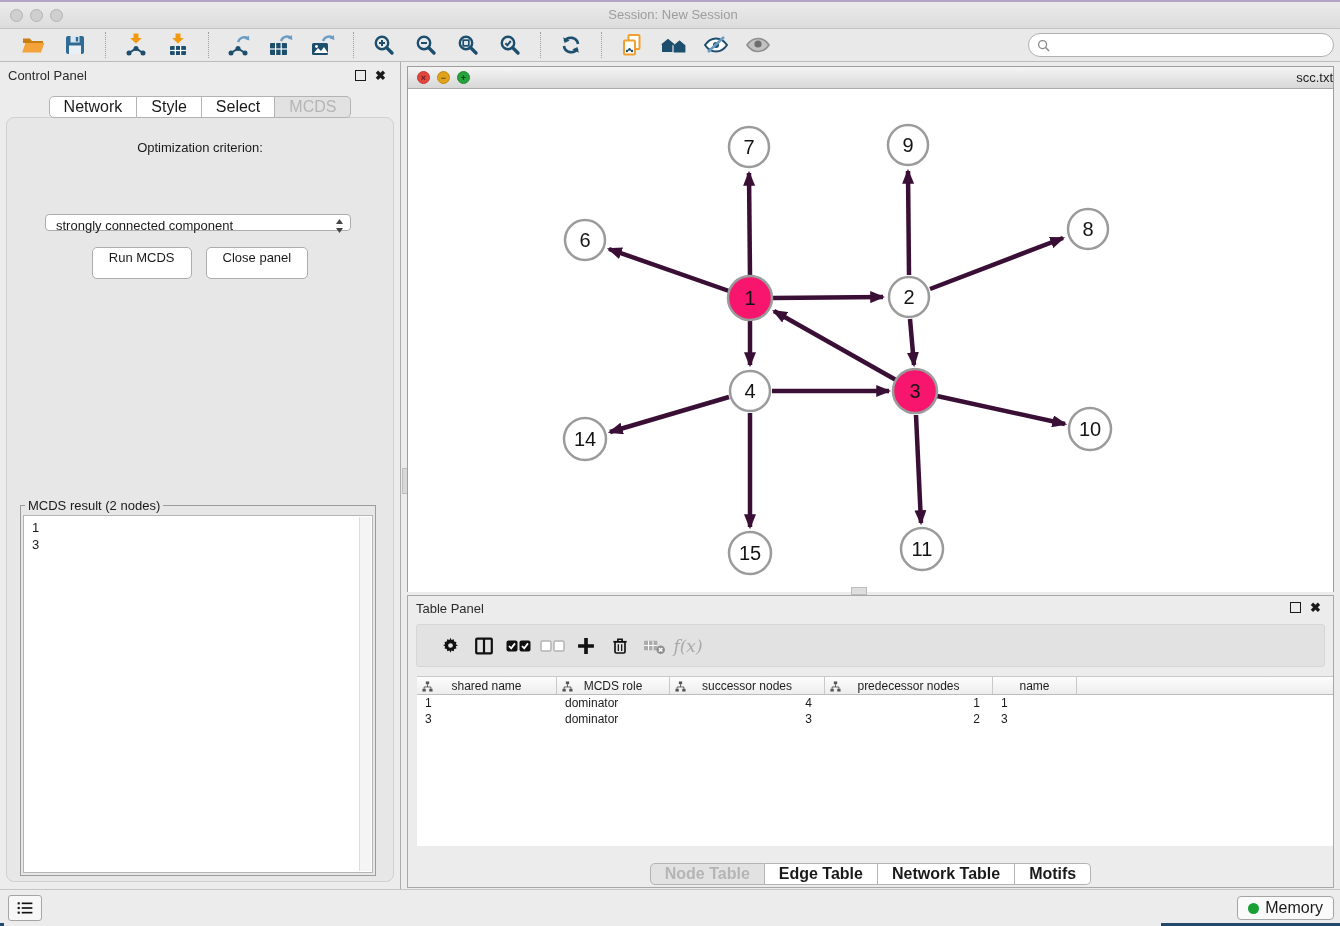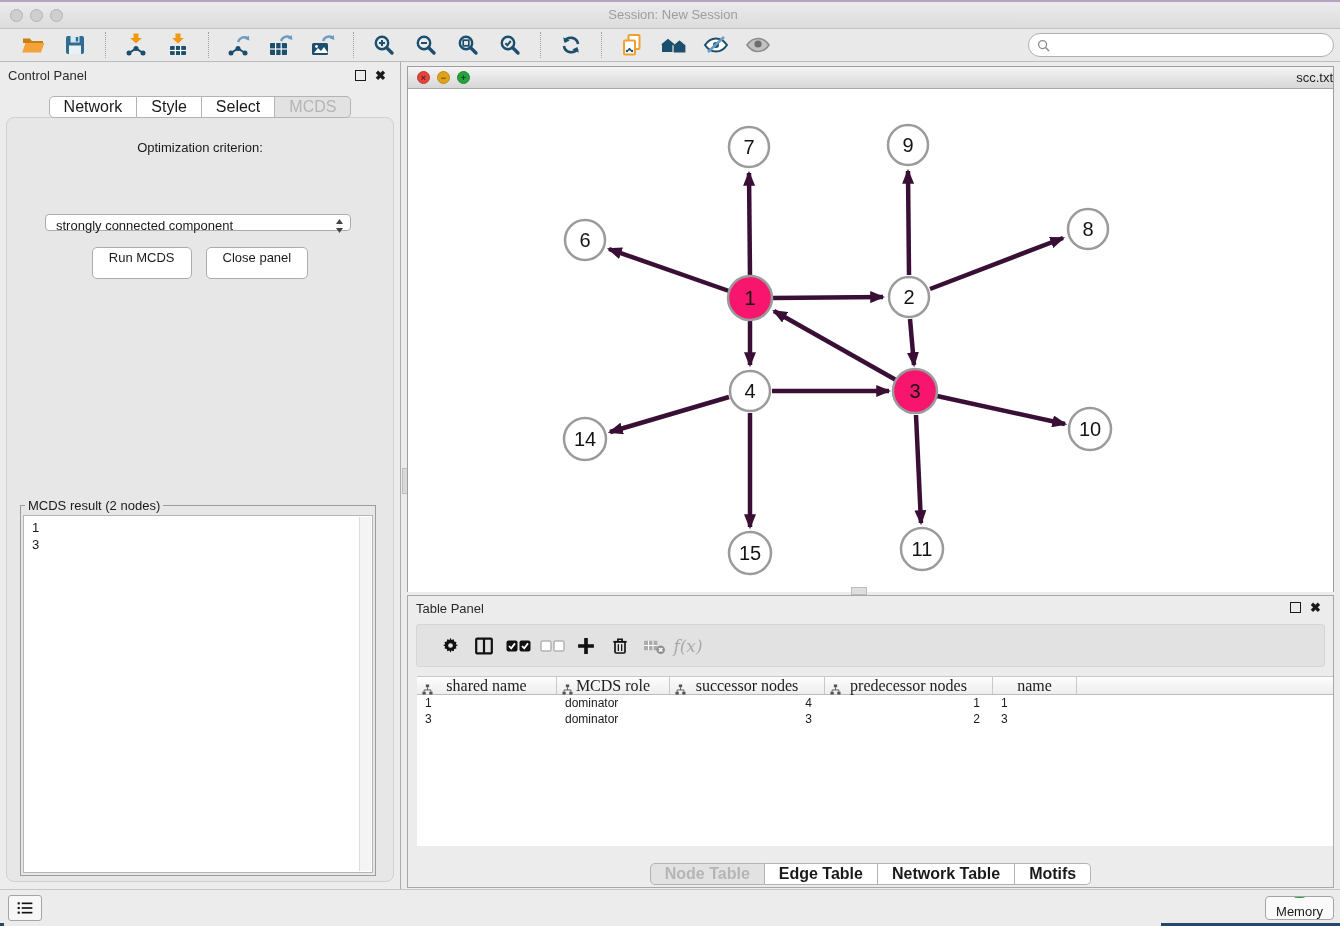--- a/index.html
+++ b/index.html
@@ -76,37 +76,37 @@
                background:#ececec;box-sizing:border-box;}
   .tp-header{position:absolute;top:5px;left:8px;color:#2b2b2b;}
   .tp-icons{position:absolute;top:6px;right:12px;display:flex;gap:9px;align-items:center;}
   .tp-toolbar{position:absolute;left:8px;right:8px;top:28px;height:43px;background:#e2e2e2;border:1px solid #d6d6d6;
               border-radius:3px;display:flex;align-items:center;padding-left:16px;box-sizing:border-box;}
   .tpi{width:34px;height:30px;display:flex;align-items:center;justify-content:center;}
   .fx{font-family:"DejaVu Serif",serif;font-style:italic;font-size:17px;color:#a9a9a9;}
   .table-area{position:absolute;left:9px;right:0px;top:80px;height:170px;background:#fff;}
   .thead{display:flex;height:19px;background:linear-gradient(#fdfdfd,#ededed);border-top:1px solid #c9c9c9;
          border-bottom:1px solid #bdbdbd;box-sizing:border-box;}
-  .th{position:relative;display:flex;align-items:center;justify-content:center;font-size:16px;color:#1d1d1d;
-      border-right:1px solid #c9c9c9;box-sizing:border-box;font-family:Liberation Serif, serif;}
+  .th{position:relative;display:flex;align-items:center;justify-content:center;font-size:12px;color:#1d1d1d;
+      border-right:1px solid #c9c9c9;box-sizing:border-box;}
   .th .hicon{position:absolute;left:5px;top:3.5px;}
   .th.fill{flex:1;border-right:none;}
   .tr{display:flex;height:16px;font-size:12px;}
   .td{box-sizing:border-box;overflow:hidden;white-space:nowrap;line-height:16px;}
   .td.left{text-align:left;padding-left:8px;}
   .td.right{text-align:right;padding-right:13px;}
   .tp-tabs{position:absolute;left:0;right:0;bottom:2px;display:flex;justify-content:center;align-items:center;}
   .tp-tabs .tab{font-weight:bold;}
 
   
   .statusbar{position:absolute;left:0;right:0;bottom:0;height:36px;background:#ececec;border-top:1px solid #c6c6c6;}
   .list-btn{position:absolute;left:8px;top:5px;width:34px;height:26px;background:#f7f7f7;border:1px solid #a5a5a5;
             border-radius:3px;display:flex;align-items:center;justify-content:center;box-sizing:border-box;}
   .mem-btn{position:absolute;right:12px;top:6px;height:24px;background:#fafafa;border:1px solid #a5a5a5;border-radius:4px;
-           display:flex;align-items:center;gap:6px;padding:0 10px;box-sizing:border-box;font-size:13px;flex-direction:column;}
+           display:flex;align-items:center;gap:6px;padding:0 10px;box-sizing:border-box;font-size:16px;}
   .mem-dot{width:11px;height:11px;border-radius:50%;background:#18a035;}
   .corner-r{position:absolute;right:0;bottom:0;width:4px;height:42px;background:#23486b;}
   .corner-b{position:absolute;right:0;bottom:0;width:185px;height:3px;background:#23486b;}
   .corner-l{position:absolute;left:0;bottom:0;width:4px;height:3px;background:#23486b;}
 </style>
 </head>
 <body>
 
 <div class="app">
   <div class="top-accent"></div>

